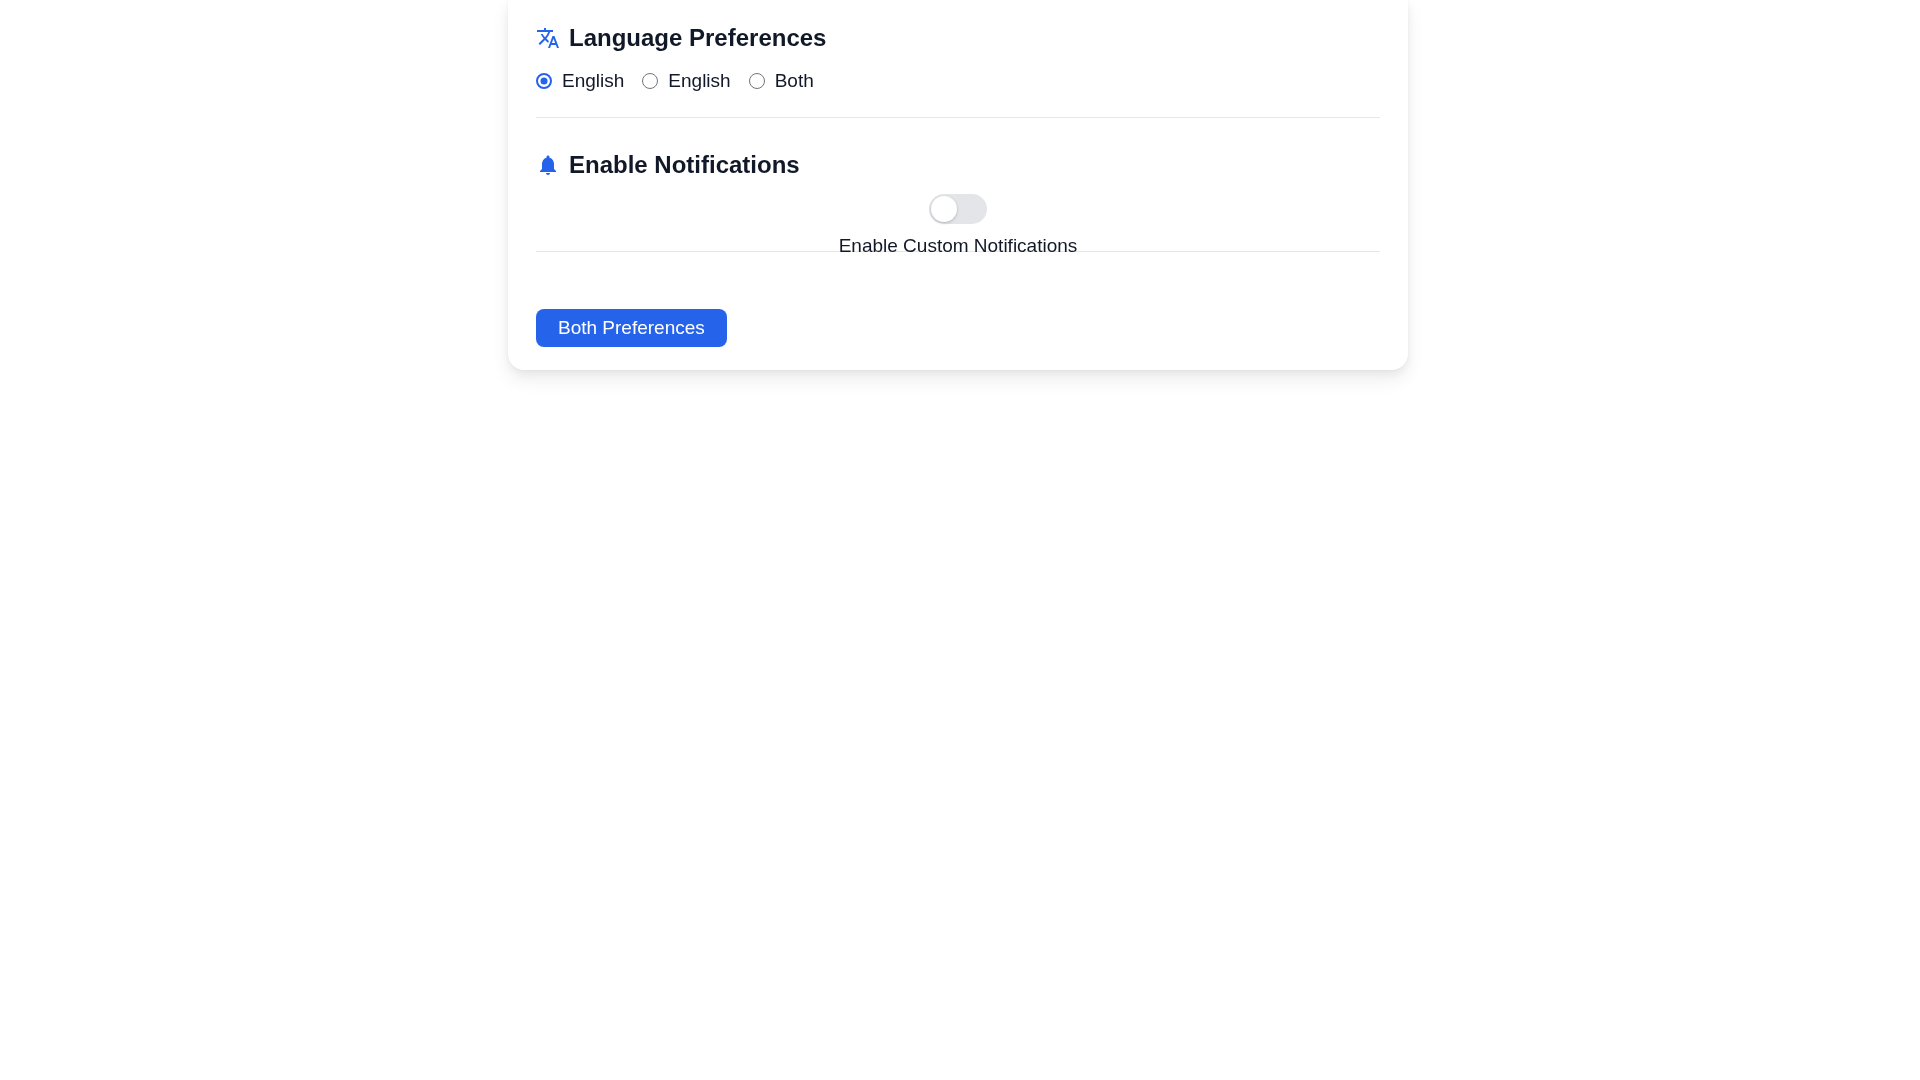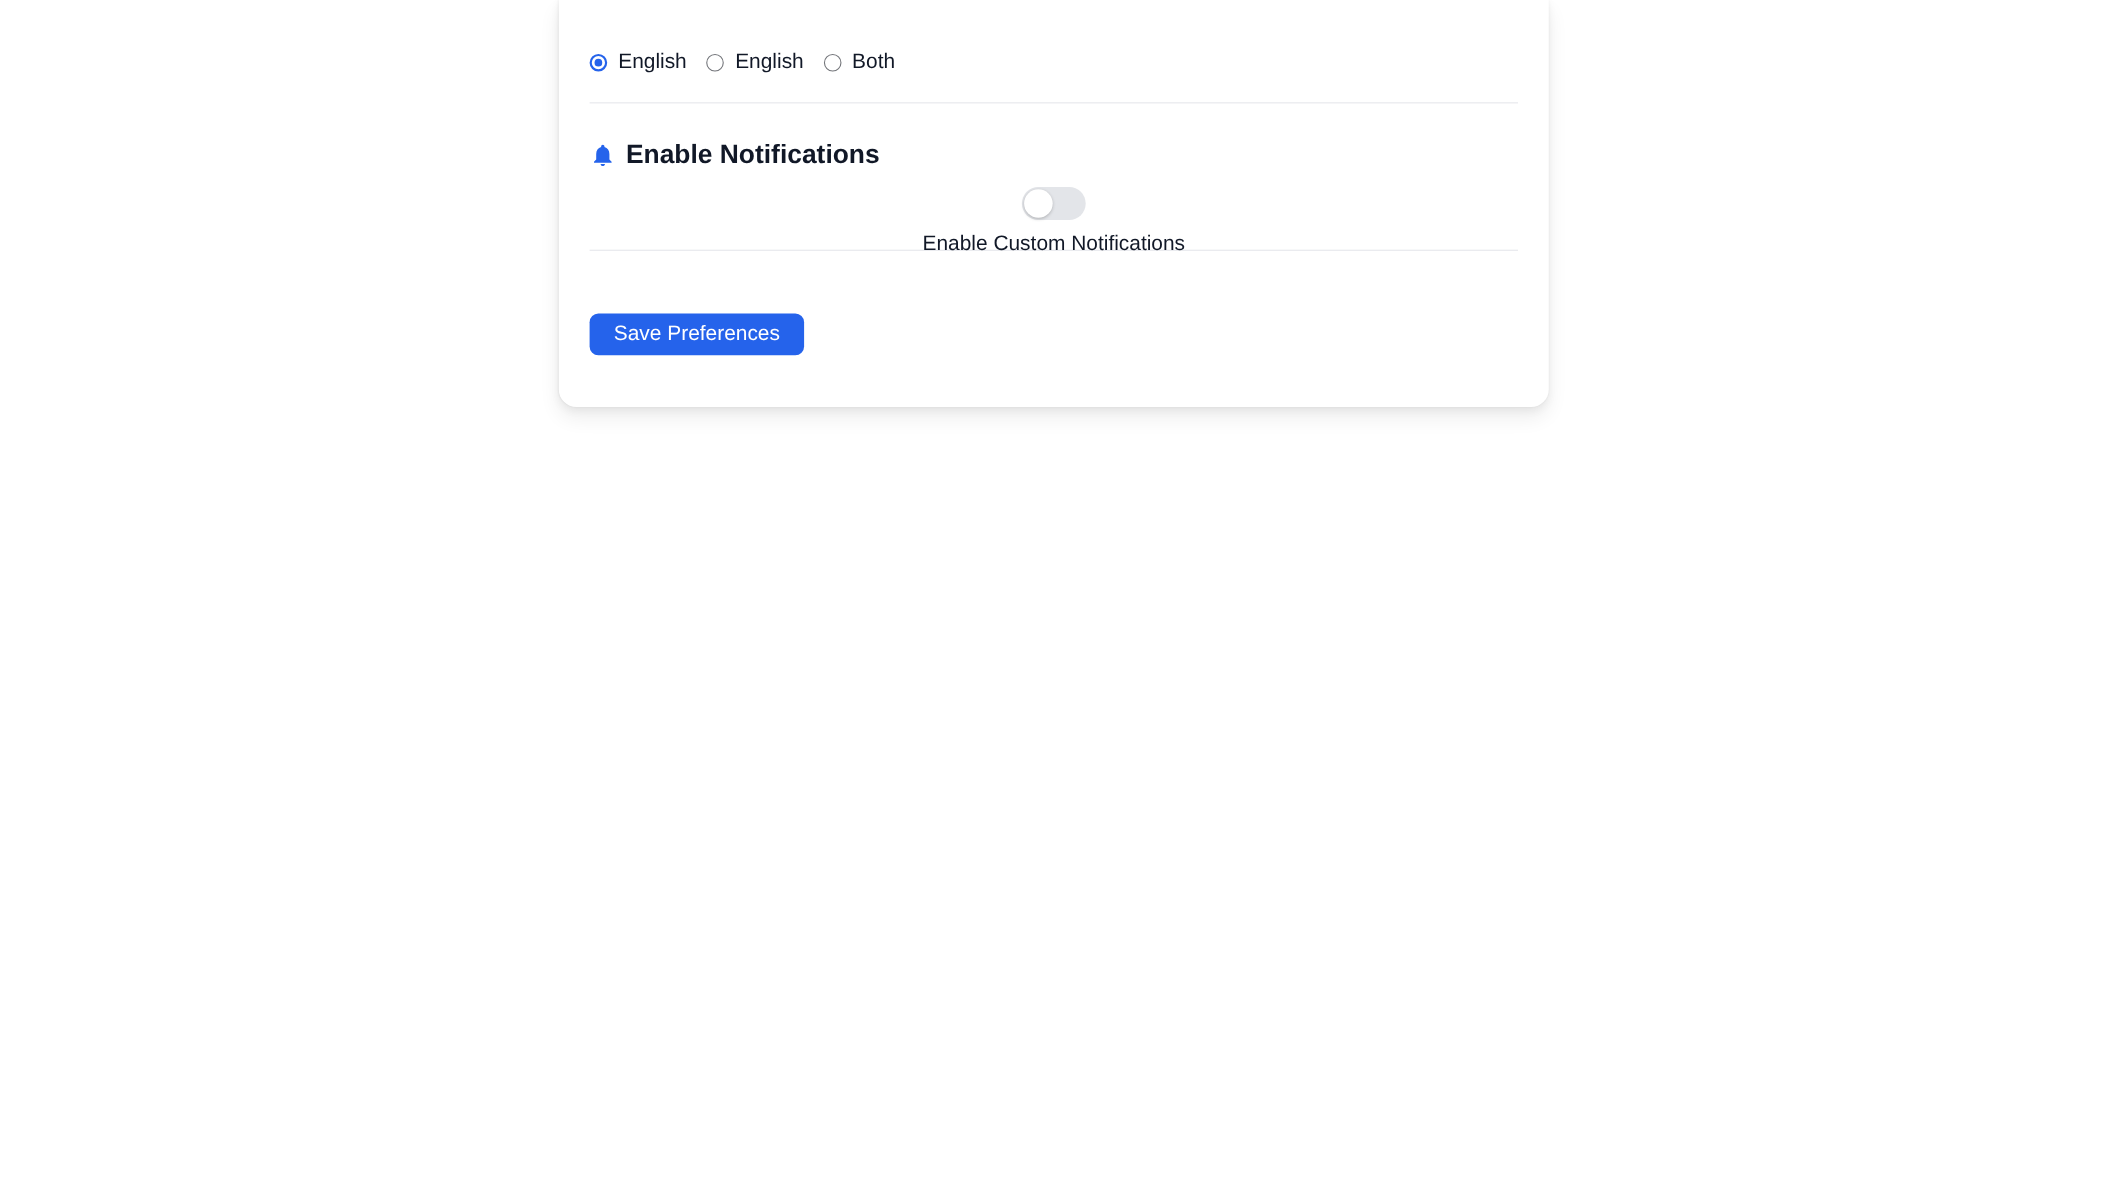--- a/index.html
+++ b/index.html
@@ -117,20 +117,28 @@
   }
 </style>
 </head>
 <body>
 
 <div class="page">
   <div class="card">
 
     
     <div class="section">
+      <h2 class="section-title">
+        <span class="icon">
+          <svg viewBox="0 0 24 24" fill="#2563eb" xmlns="http://www.w3.org/2000/svg">
+            <path d="M12.87 15.07l-2.54-2.51.03-.03c1.74-1.94 2.98-4.17 3.71-6.53H17V4h-7V2H8v2H1v1.99h11.17C11.5 7.92 10.44 9.75 9 11.35 8.07 10.32 7.3 9.19 6.69 8h-2c.73 1.63 1.73 3.17 2.98 4.56l-5.09 5.02L4 19l5-5 3.11 3.11.76-2.04zM18.5 10h-2L12 22h2l1.12-3h4.75L21 22h2l-4.5-12zm-2.62 7l1.62-4.33L19.12 17h-3.24z"></path>
+          </svg>
+        </span>
+        <span>Language Preferences</span>
+      </h2>
       <div class="radio-row">
         <label class="radio-option">
           <span class="radio checked"></span>
           <span>English</span>
         </label>
         <label class="radio-option">
           <span class="radio"></span>
           <span>English</span>
         </label>
         <label class="radio-option">
@@ -155,16 +163,16 @@
       <div class="toggle-row">
         <span class="toggle">
           <span class="knob"></span>
         </span>
         <span class="toggle-label">Enable Custom Notifications</span>
       </div>
     </div>
 
     <hr class="divider">
 
-    <button class="save-btn">Save Preferences</button>
+    <button class="save-btn">Both Preferences</button>
 
   </div>
 </div>
 
 </body></html>

